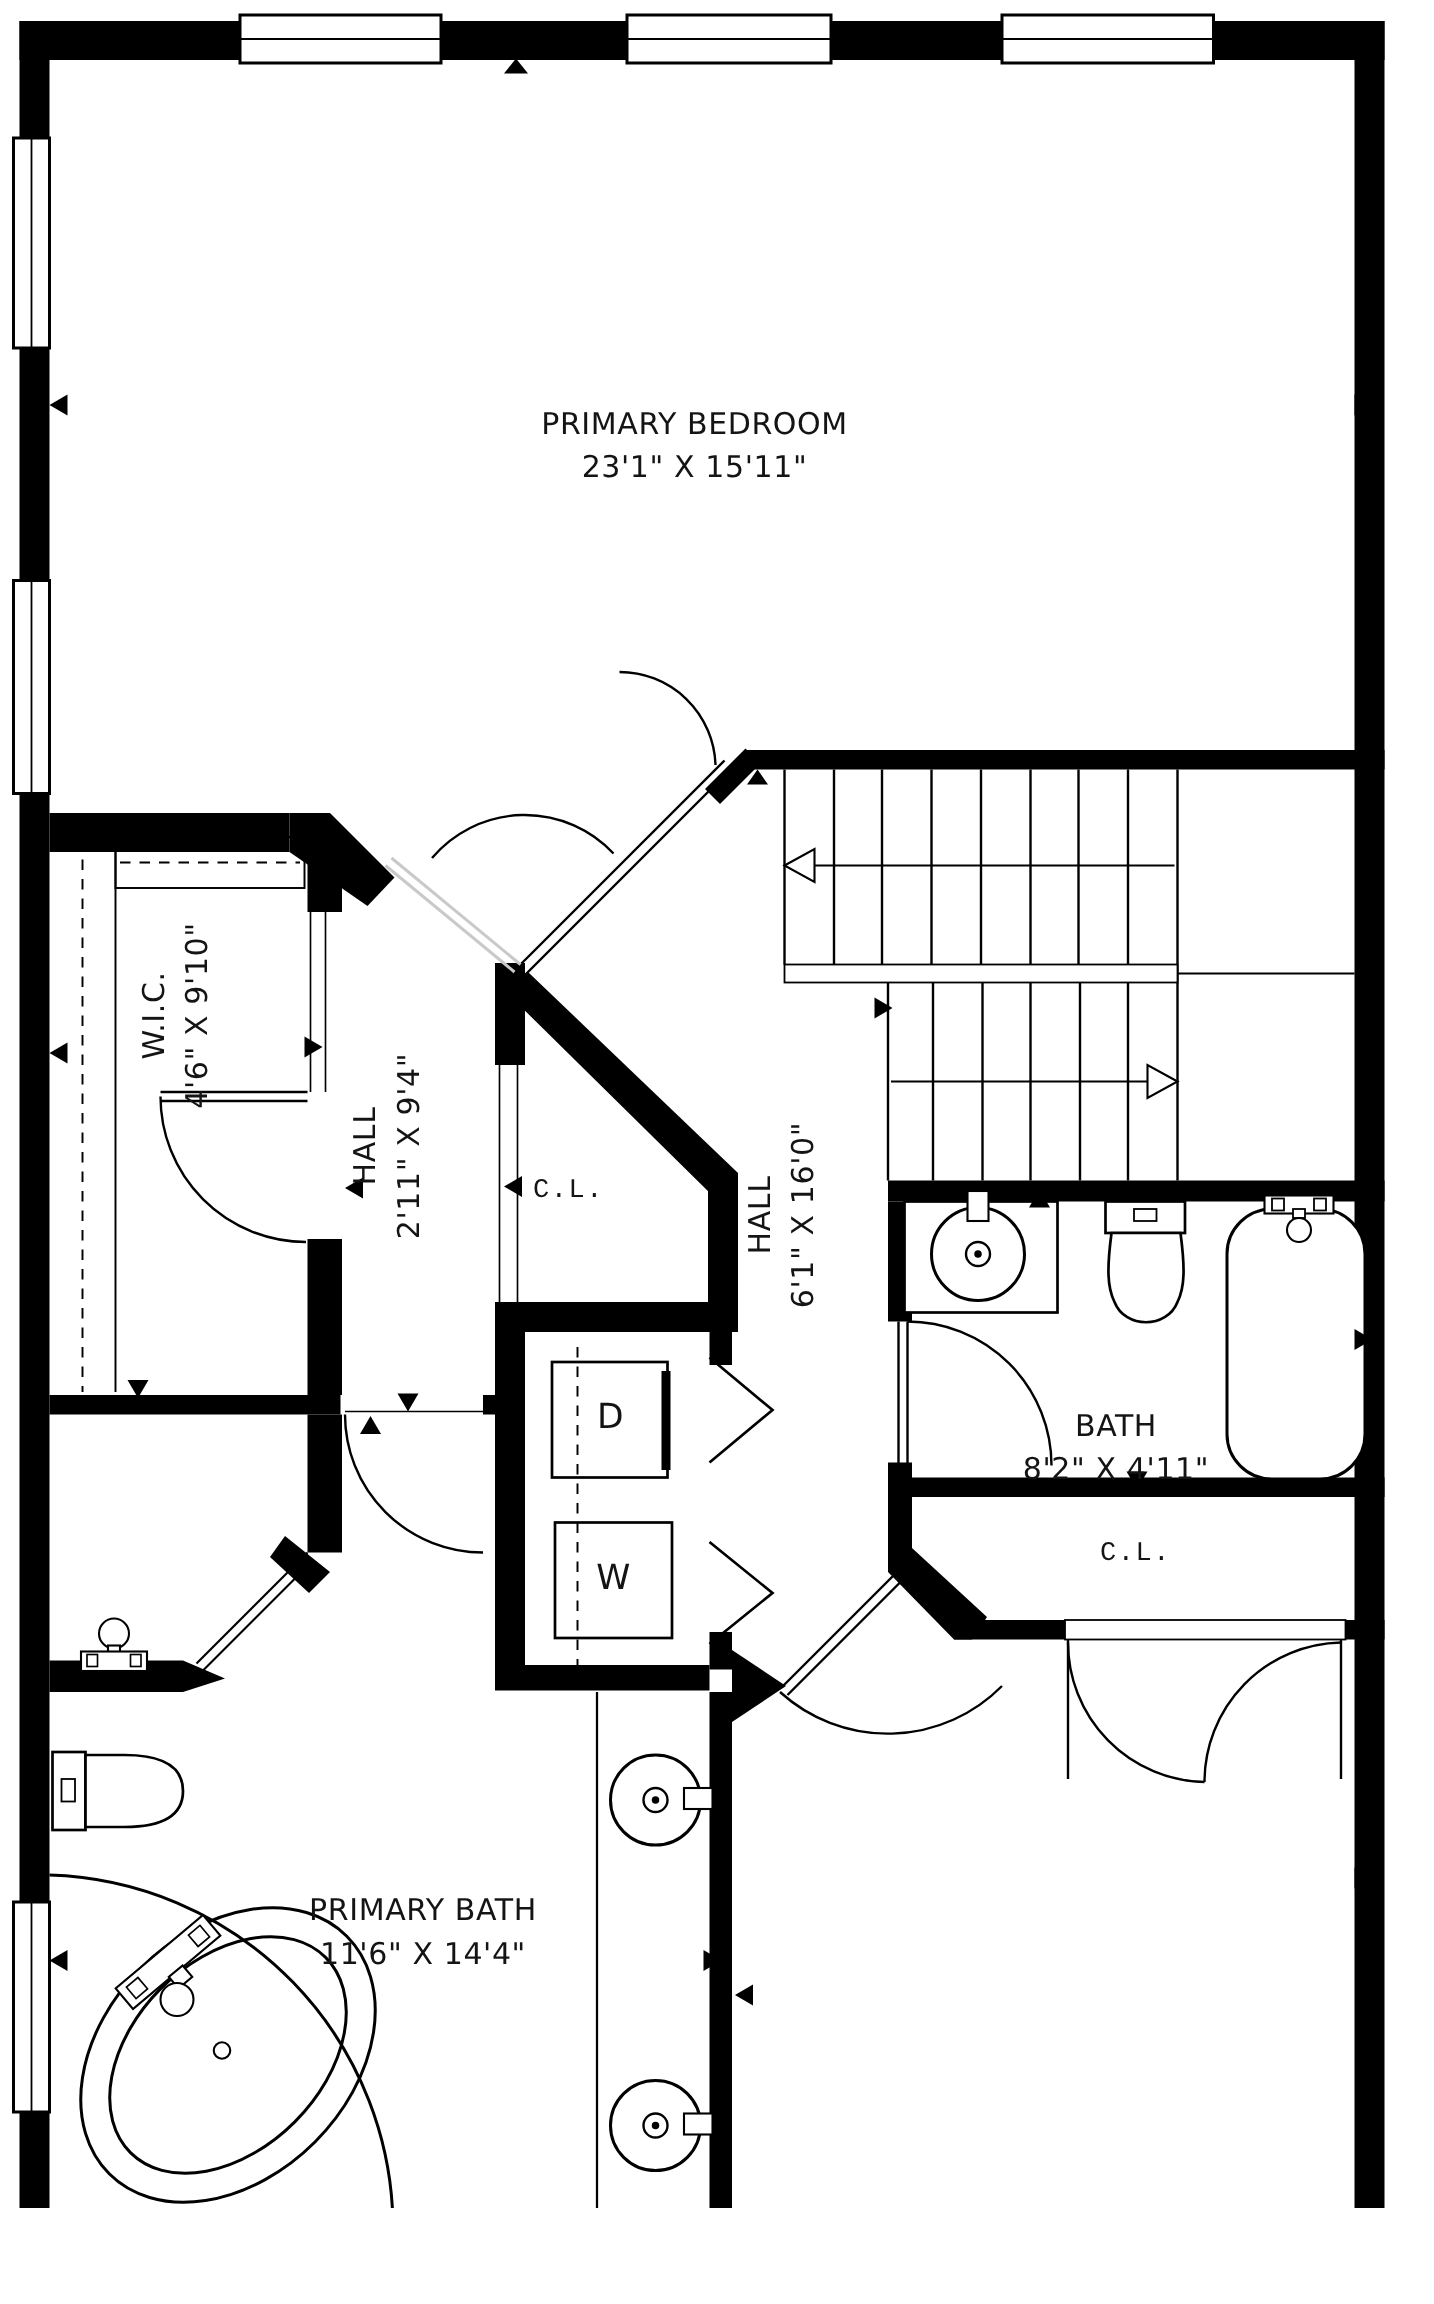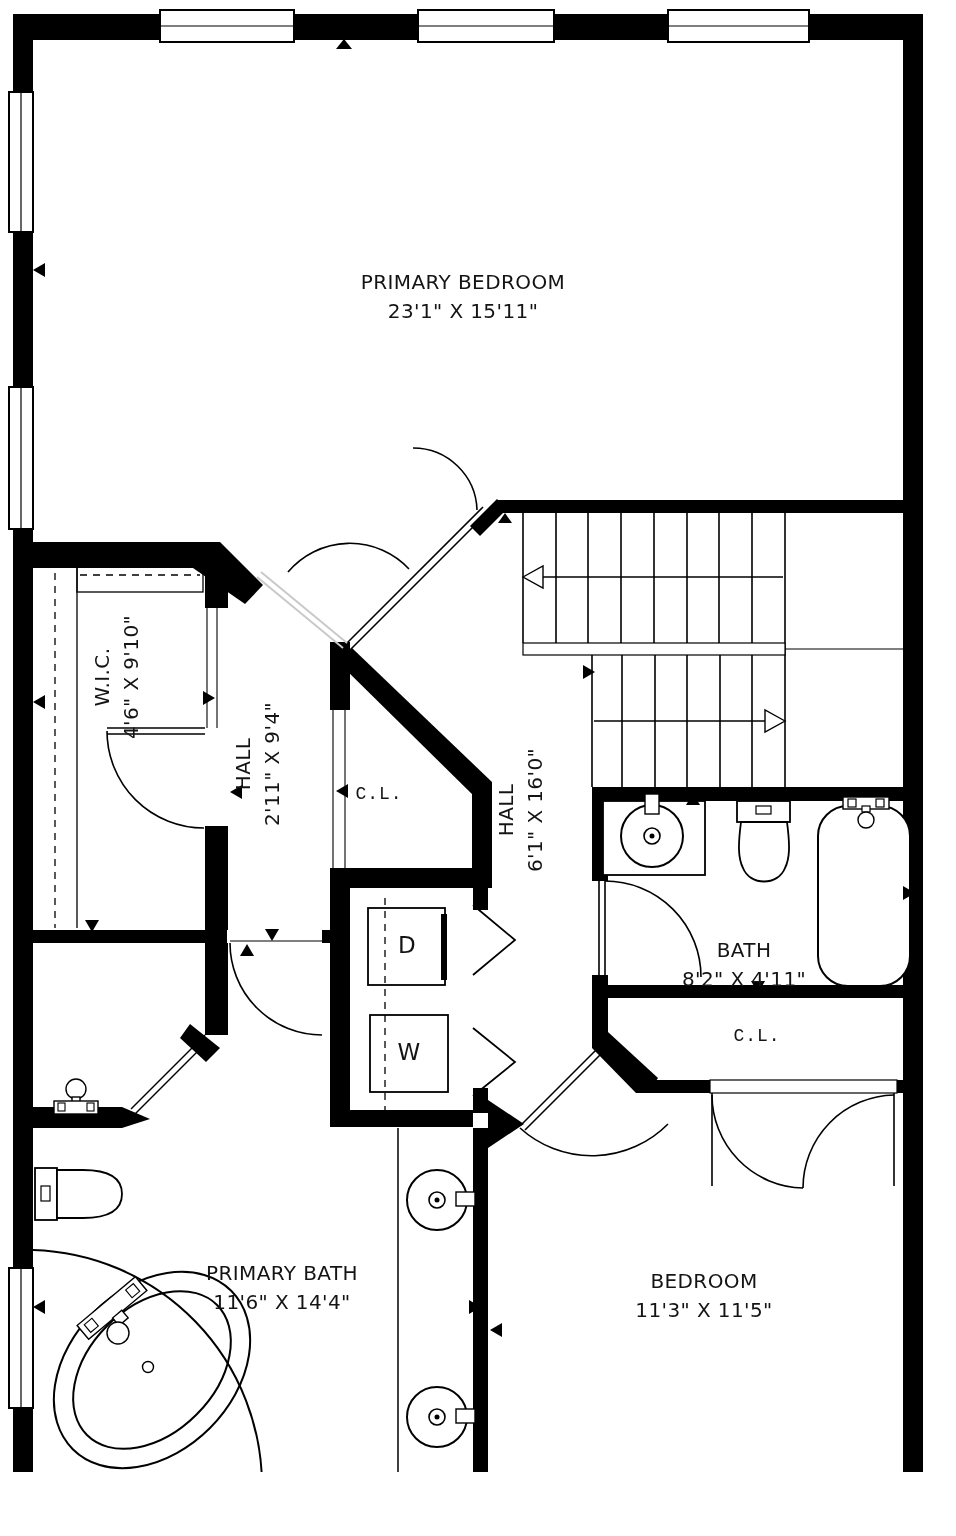--- a/index.html
+++ b/index.html
@@ -355,17 +355,13 @@
 
   <div class="label appl" style="left:409px;top:1053px;">
     <span>W</span>
   </div>
 
   <div class="label" style="left:262px;top:1288px;margin-left:20px;">
     <span>PRIMARY BATH</span><br>
     <span>11'6" X 14'4"</span>
   </div>
 
-  <div class="label" style="left:704px;top:1296px;">
-    <span>BEDROOM</span><br>
-    <span>11'3" X 11'5"</span>
-  </div>
 </div>
 
 </body></html>

